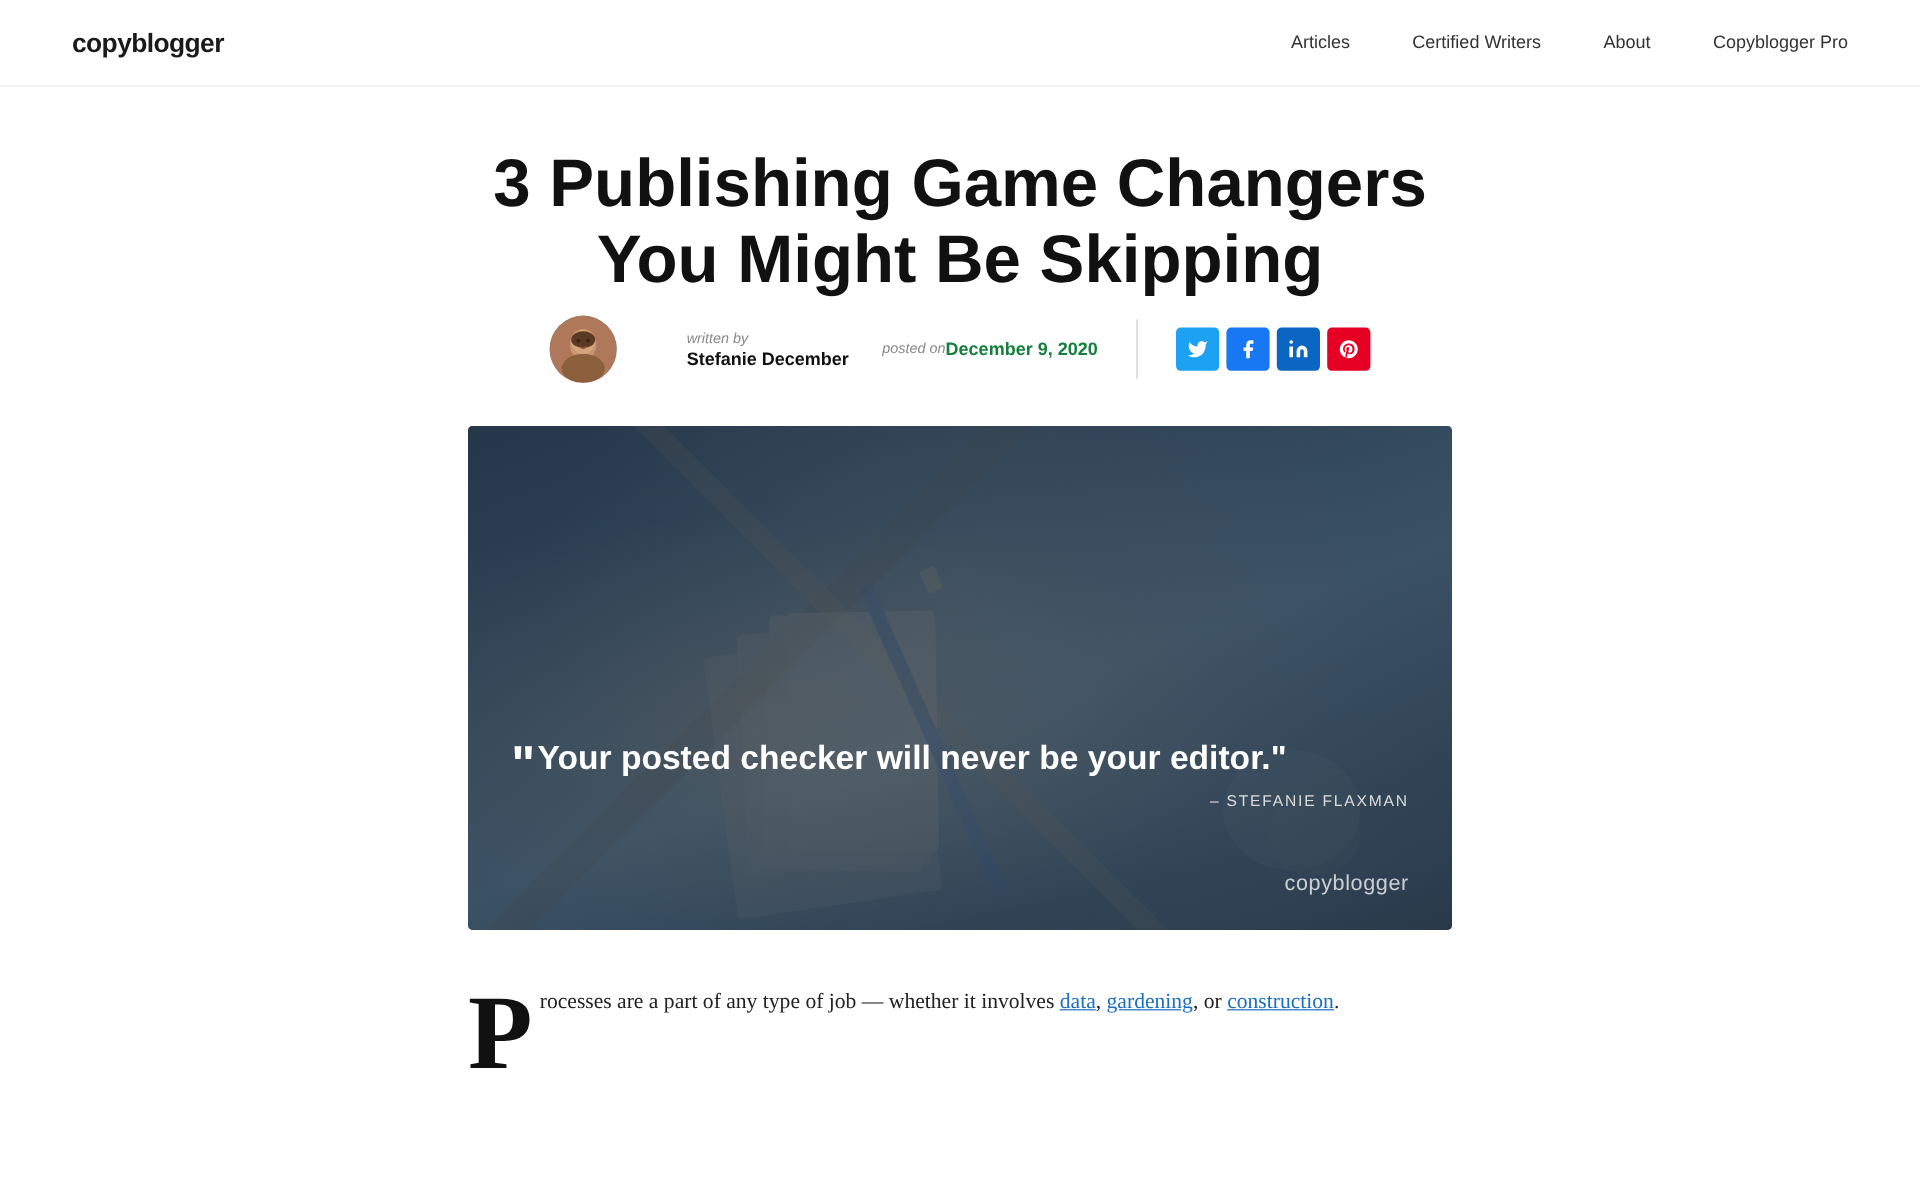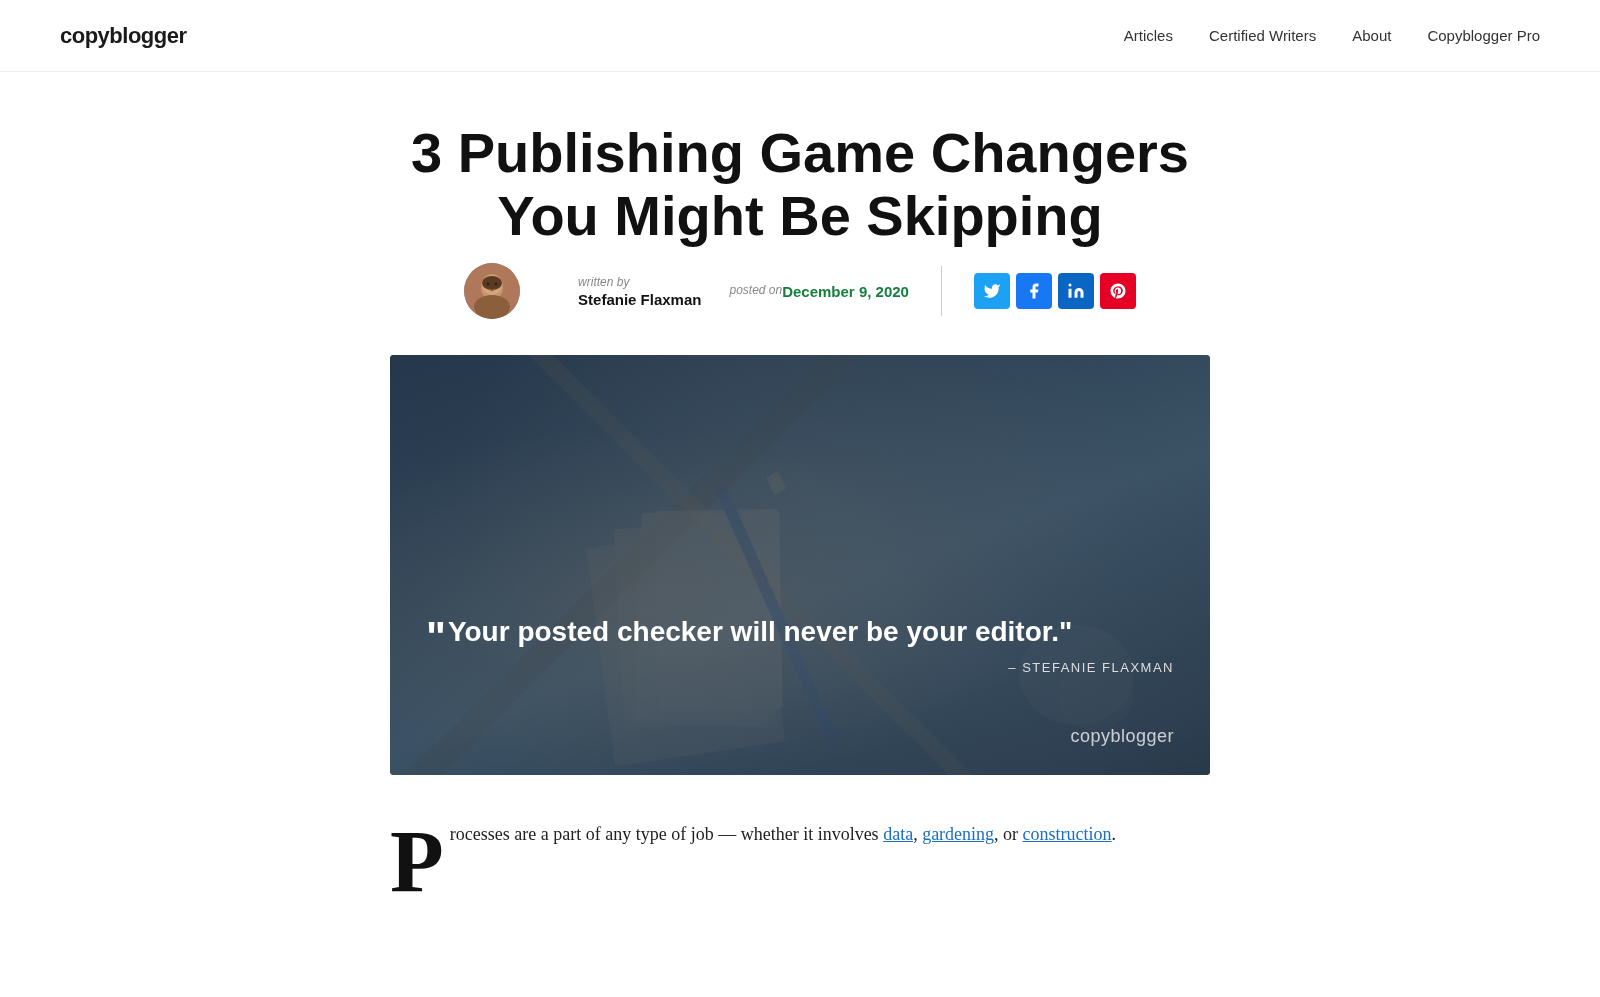--- a/index.html
+++ b/index.html
@@ -19,21 +19,21 @@
     }
     .nav-logo {
       font-family: Arial, sans-serif;
       font-size: 22px;
       font-weight: 700;
       color: #1a1a1a;
       letter-spacing: -0.5px;
     }
     .nav-links {
       display: flex;
-      gap: 36px;
+      gap: 52px;
       list-style: none;
     }
     .nav-links a {
       text-decoration: none;
       color: #333;
       font-family: Arial, sans-serif;
       font-size: 15px;
     }
 
     
@@ -258,21 +258,21 @@
           <ellipse cx="28" cy="22" rx="10" ry="10" fill="#d4a47a"></ellipse>
           <ellipse cx="28" cy="20" rx="10" ry="7" fill="#5a3a22"></ellipse>
           <ellipse cx="28" cy="44" rx="18" ry="12" fill="#8B5E3C"></ellipse>
           <circle cx="24" cy="21" r="1.5" fill="#3a2010"></circle>
           <circle cx="32" cy="21" r="1.5" fill="#3a2010"></circle>
           <path d="M25 26 Q28 29 31 26" stroke="#a0604a" stroke-width="1.2" fill="none"></path>
         </svg>
       </div>
       <div class="author-info">
         <span class="written-by-label">written by</span>
-        <span class="author-name">Stefanie Flaxman</span>
+        <span class="author-name">Stefanie December</span>
       </div>
     </div>
 
     <div class="date-block">
       <span class="posted-on-label">posted on</span>
       <span class="post-date">December 9, 2020</span>
     </div>
 
     <div class="meta-divider"></div>
 

